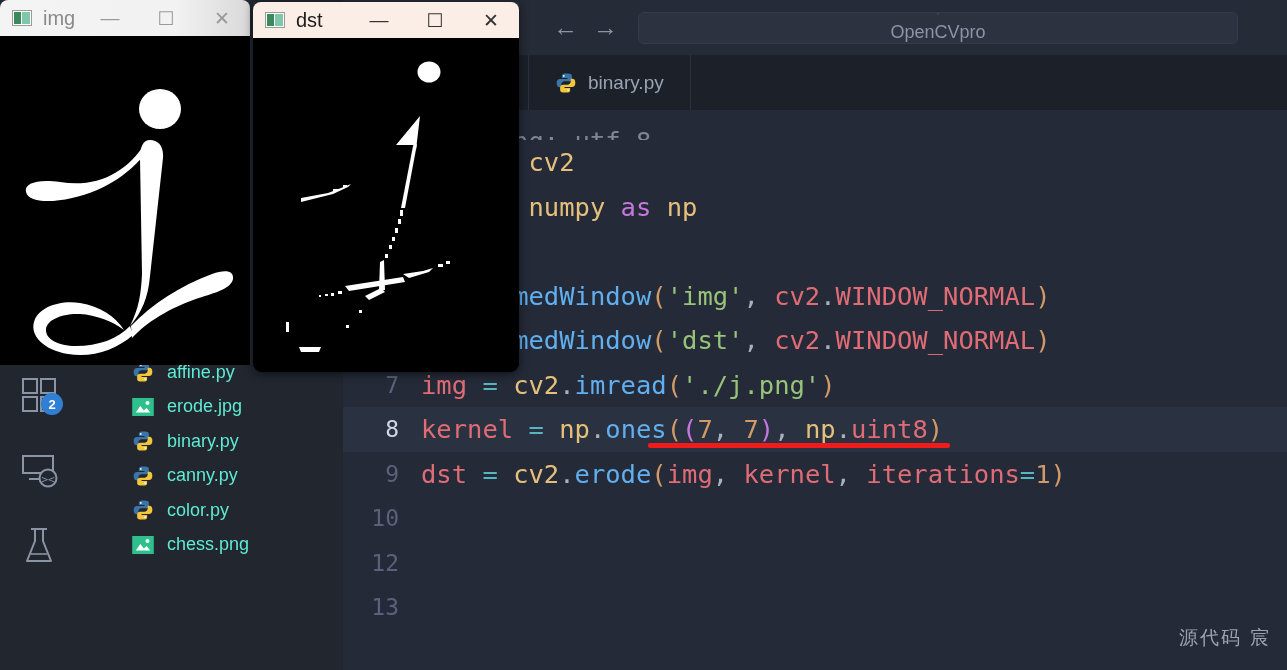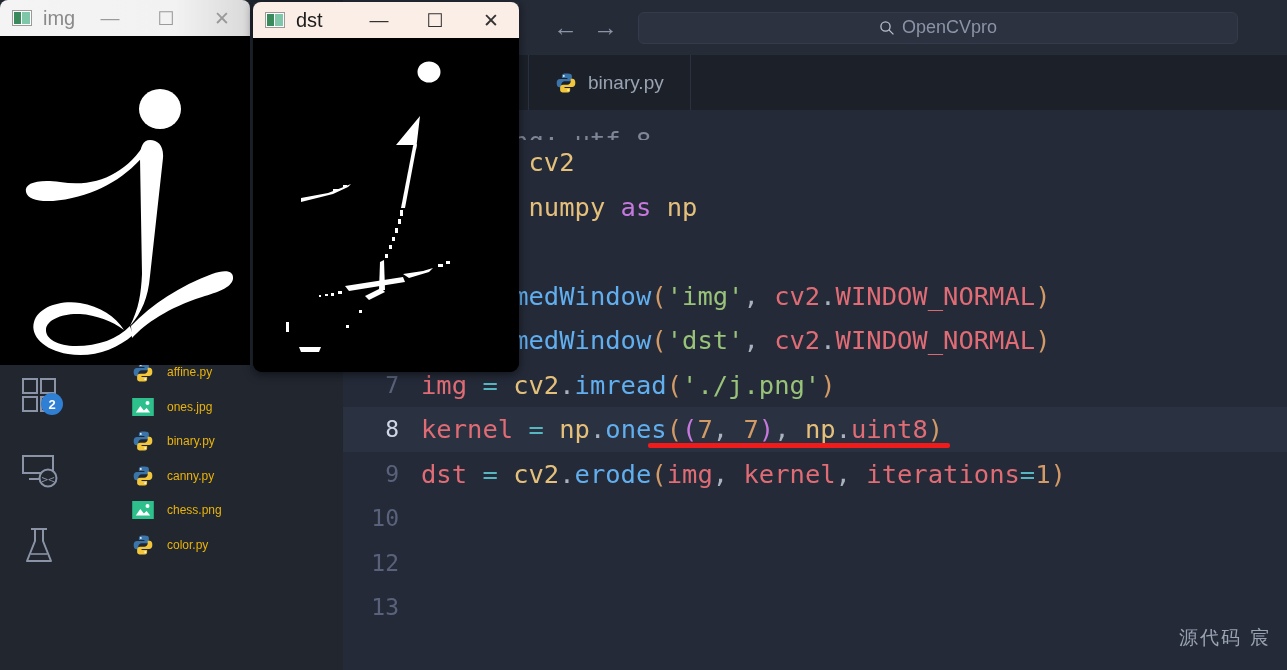--- a/index.html
+++ b/index.html
@@ -25,21 +25,21 @@
     display: flex; align-items: center; gap: 16px;
     margin-left: 553px;
   }
   .nav-arrow {
     color: #8b94a6; font-size: 25px; line-height: 1;
     width: 24px; text-align: center;
   }
   .search-box {
     margin-left: 21px; width: 600px; height: 32px;
     background: #2c3240; border: 1px solid #343b4a; border-radius: 6px;
-    display: flex; align-items: center; justify-content: center; gap: 7px;
+    display: flex; align-items: center; justify-content: center; gap: 7px; flex-direction: column;
   }
   .search-icon { width: 16px; height: 16px; display: block; }
   .search-placeholder { color: #8b94a6; font-size: 18px; }
 
   .tabbar {
     position: absolute; left: 0; top: 55px; width: 1287px; height: 55px;
     background: #1b2029;
     display: flex; align-items: stretch;
   }
   .tab {
@@ -74,21 +74,21 @@
   .sidebar {
     position: absolute; left: 77px; top: 0; width: 266px; height: 670px;
     background: #21262f;
   }
   .file-list {
     position: absolute; left: 0; top: 355px; width: 266px;
   }
   .file-row {
     height: 34.5px; display: flex; align-items: center; gap: 13px;
     padding-left: 55px;
-    color: #eab308; font-size: 12px; white-space: nowrap;
+    color: #5eead4; font-size: 18px; white-space: nowrap;
   }
 
   
   .editor {
     position: absolute; left: 343px; top: 110px;
     width: 944px; height: 560px;
     background: #242a38;
     overflow: hidden;
   }
   .code-line {
@@ -313,56 +313,56 @@
               <circle cx="14.4" cy="19.7" r="1" fill="#fff"></circle>
           </svg>
           <span>affine.py</span>
         </div>
         <div class="file-row">
           <svg class="img-icon" viewBox="0 0 24 20">
             <rect x="0" y="0" width="24" height="20" fill="#2ec08c"></rect>
             <path d="M4 16l5-7 4 5 3-3 4 5z" fill="#fff"></path>
             <circle cx="17" cy="5.5" r="2.2" fill="#fff"></circle>
           </svg>
-          <span>ones.jpg</span>
+          <span>erode.jpg</span>
         </div>
         <div class="file-row">
           <svg class="py-icon" viewBox="0 0 24 24">
             <path d="M11.9 1.6c-2.6 0-4.4.6-4.4 2.6v2.4h6.1v1.1H5.3c-2 0-3.5 1.3-3.5 4.4s1.2 4.5 3.2 4.5h1.9v-2.9c0-2.1 1.7-3.6 3.7-3.6h4.6c1.8 0 3.2-1.2 3.2-3.1V4.2c0-1.9-1.8-2.6-4.4-2.6z" fill="#3b74a8"></path>
             <path d="M12.1 22.4c2.6 0 4.4-.6 4.4-2.6v-2.4h-6.1v-1.1h8.3c2 0 3.5-1.3 3.5-4.4s-1.2-4.5-3.2-4.5h-1.9v2.9c0 2.1-1.7 3.6-3.7 3.6H8.8c-1.8 0-3.2 1.2-3.2 3.1v2.8c0 1.9 1.8 2.6 4.4 2.6z" fill="#f2c63c"></path>
             <circle cx="9.6" cy="4.3" r="1" fill="#fff"></circle>
               <circle cx="14.4" cy="19.7" r="1" fill="#fff"></circle>
           </svg>
           <span>binary.py</span>
         </div>
         <div class="file-row">
           <svg class="py-icon" viewBox="0 0 24 24">
             <path d="M11.9 1.6c-2.6 0-4.4.6-4.4 2.6v2.4h6.1v1.1H5.3c-2 0-3.5 1.3-3.5 4.4s1.2 4.5 3.2 4.5h1.9v-2.9c0-2.1 1.7-3.6 3.7-3.6h4.6c1.8 0 3.2-1.2 3.2-3.1V4.2c0-1.9-1.8-2.6-4.4-2.6z" fill="#3b74a8"></path>
             <path d="M12.1 22.4c2.6 0 4.4-.6 4.4-2.6v-2.4h-6.1v-1.1h8.3c2 0 3.5-1.3 3.5-4.4s-1.2-4.5-3.2-4.5h-1.9v2.9c0 2.1-1.7 3.6-3.7 3.6H8.8c-1.8 0-3.2 1.2-3.2 3.1v2.8c0 1.9 1.8 2.6 4.4 2.6z" fill="#f2c63c"></path>
             <circle cx="9.6" cy="4.3" r="1" fill="#fff"></circle>
               <circle cx="14.4" cy="19.7" r="1" fill="#fff"></circle>
           </svg>
           <span>canny.py</span>
         </div>
         <div class="file-row">
-          <svg class="img-icon" viewBox="0 0 24 20">
-            <rect x="0" y="0" width="24" height="20" fill="#2ec08c"></rect>
-            <path d="M4 16l5-7 4 5 3-3 4 5z" fill="#fff"></path>
-            <circle cx="17" cy="5.5" r="2.2" fill="#fff"></circle>
-          </svg>
-          <span>chess.png</span>
-        </div>
-        <div class="file-row">
           <svg class="py-icon" viewBox="0 0 24 24">
             <path d="M11.9 1.6c-2.6 0-4.4.6-4.4 2.6v2.4h6.1v1.1H5.3c-2 0-3.5 1.3-3.5 4.4s1.2 4.5 3.2 4.5h1.9v-2.9c0-2.1 1.7-3.6 3.7-3.6h4.6c1.8 0 3.2-1.2 3.2-3.1V4.2c0-1.9-1.8-2.6-4.4-2.6z" fill="#3b74a8"></path>
             <path d="M12.1 22.4c2.6 0 4.4-.6 4.4-2.6v-2.4h-6.1v-1.1h8.3c2 0 3.5-1.3 3.5-4.4s-1.2-4.5-3.2-4.5h-1.9v2.9c0 2.1-1.7 3.6-3.7 3.6H8.8c-1.8 0-3.2 1.2-3.2 3.1v2.8c0 1.9 1.8 2.6 4.4 2.6z" fill="#f2c63c"></path>
             <circle cx="9.6" cy="4.3" r="1" fill="#fff"></circle>
               <circle cx="14.4" cy="19.7" r="1" fill="#fff"></circle>
           </svg>
           <span>color.py</span>
+        </div>
+        <div class="file-row">
+          <svg class="img-icon" viewBox="0 0 24 20">
+            <rect x="0" y="0" width="24" height="20" fill="#2ec08c"></rect>
+            <path d="M4 16l5-7 4 5 3-3 4 5z" fill="#fff"></path>
+            <circle cx="17" cy="5.5" r="2.2" fill="#fff"></circle>
+          </svg>
+          <span>chess.png</span>
         </div>
       </div>
     </div>
 
     <div class="watermark">源代码  宸</div>
   </div>
 
   <div class="cvwin img" style="left:0; top:0; width:250px; height:365px;">
     <div class="bar">
       <svg class="bar-icon" viewBox="0 0 20 16">

